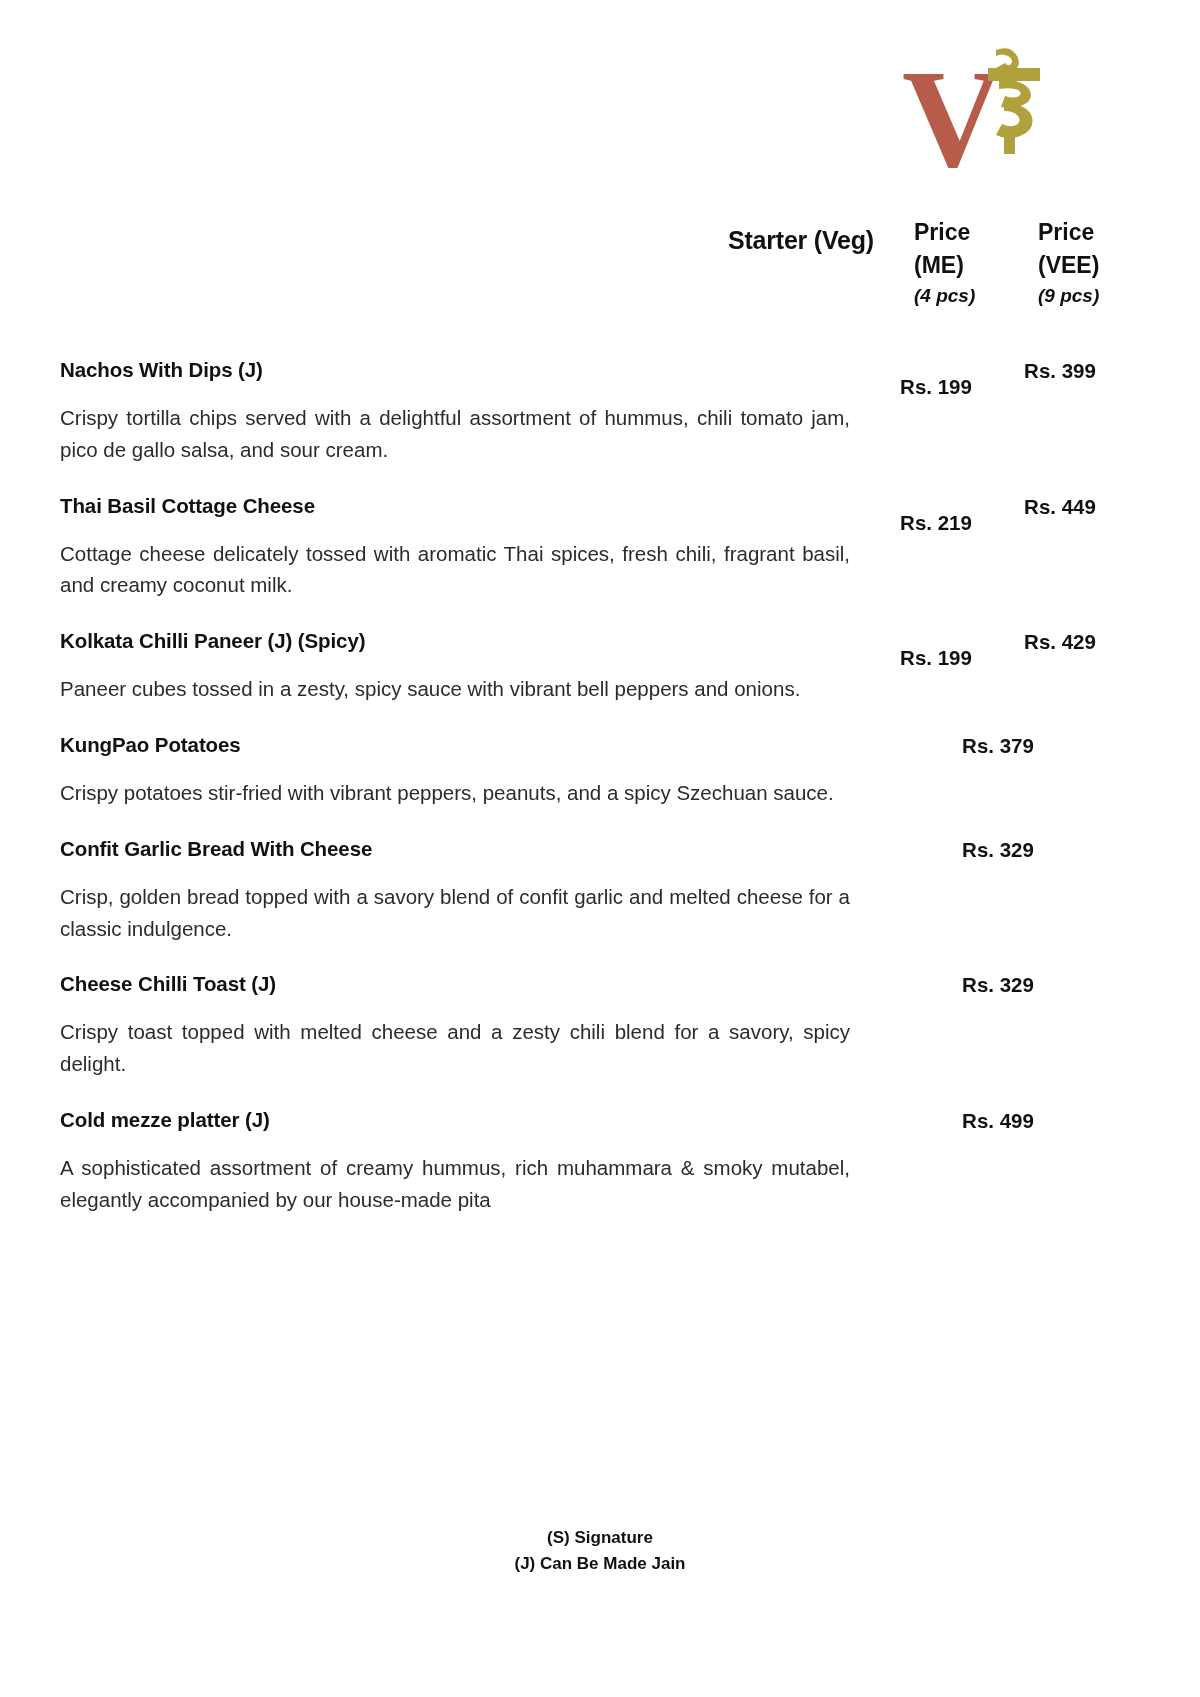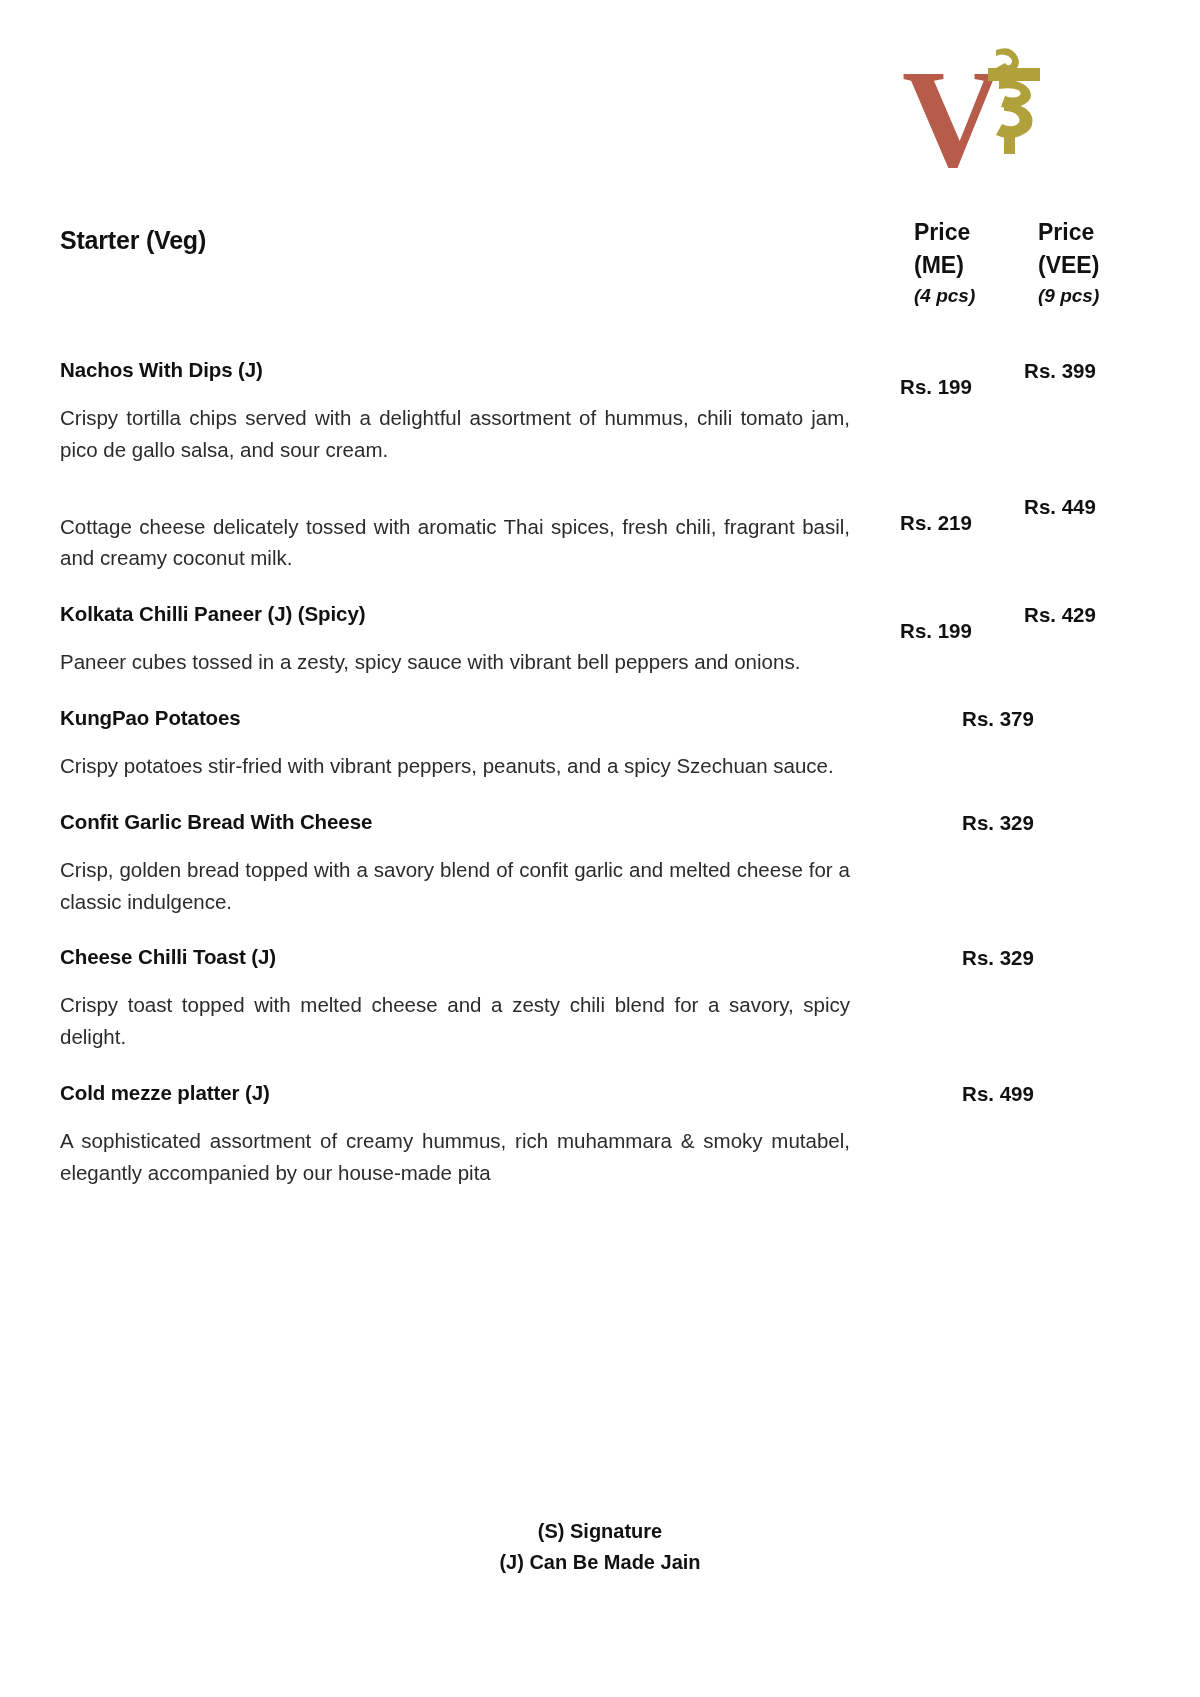--- a/index.html
+++ b/index.html
@@ -37,21 +37,21 @@
   .menu-header {
     position: absolute;
     top: 216px;
     left: 60px;
     right: 58px;
     display: flex;
     align-items: flex-start;
   }
   .section-title {
     flex: 1 1 auto;
-    text-align: left;
+    text-align: right;
     font-size: 25px;
     font-weight: bold;
     letter-spacing: -0.2px;
     padding-right: 40px;
     padding-top: 10px;
     color: #111111;
   }
   .price-head {
     width: 104px;
     font-weight: bold;
@@ -126,21 +126,21 @@
 
   
   .footer {
     position: absolute;
     bottom: 120px;
     left: 0;
     right: 0;
     text-align: center;
   }
   .footer-line {
-    font-size: 20px;
+    font-size: 17px;
     font-weight: bold;
     color: #111111;
     line-height: 1.52;
   }
 </style>
 </head>
 <body>
 
 <div class="page">
 
@@ -179,20 +179,21 @@
         <div class="item-desc">Crispy tortilla chips served with a delightful assortment of hummus, chili tomato jam, pico de gallo salsa, and sour cream.</div>
       </div>
       <div class="price-cells">
         <div class="price-cell col-me">Rs. 199</div>
         <div class="price-cell col-vee">Rs. 399</div>
       </div>
     </div>
 
     <div class="item">
       <div class="item-text">
+        <div class="item-name">Thai Basil Cottage Cheese</div>
         <div class="item-desc">Cottage cheese delicately tossed with aromatic Thai spices, fresh chili, fragrant basil, and creamy coconut milk.</div>
       </div>
       <div class="price-cells">
         <div class="price-cell col-me">Rs. 219</div>
         <div class="price-cell col-vee">Rs. 449</div>
       </div>
     </div>
 
     <div class="item">
       <div class="item-text">

